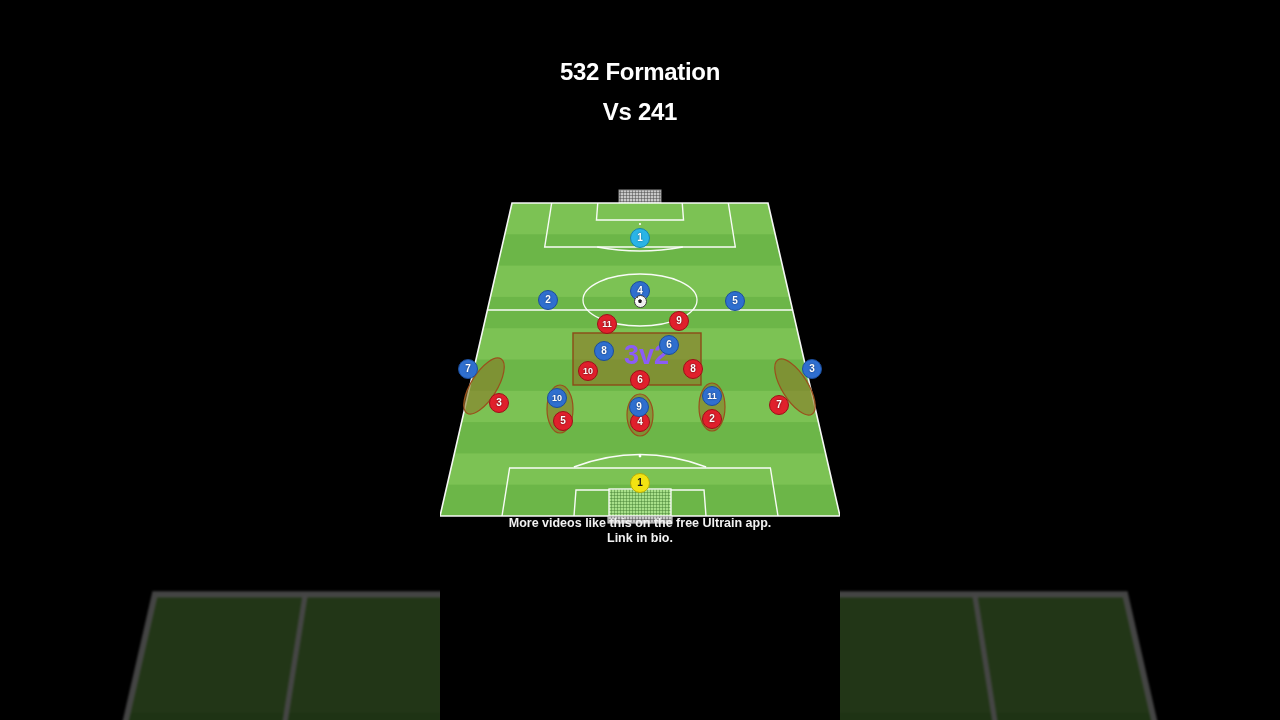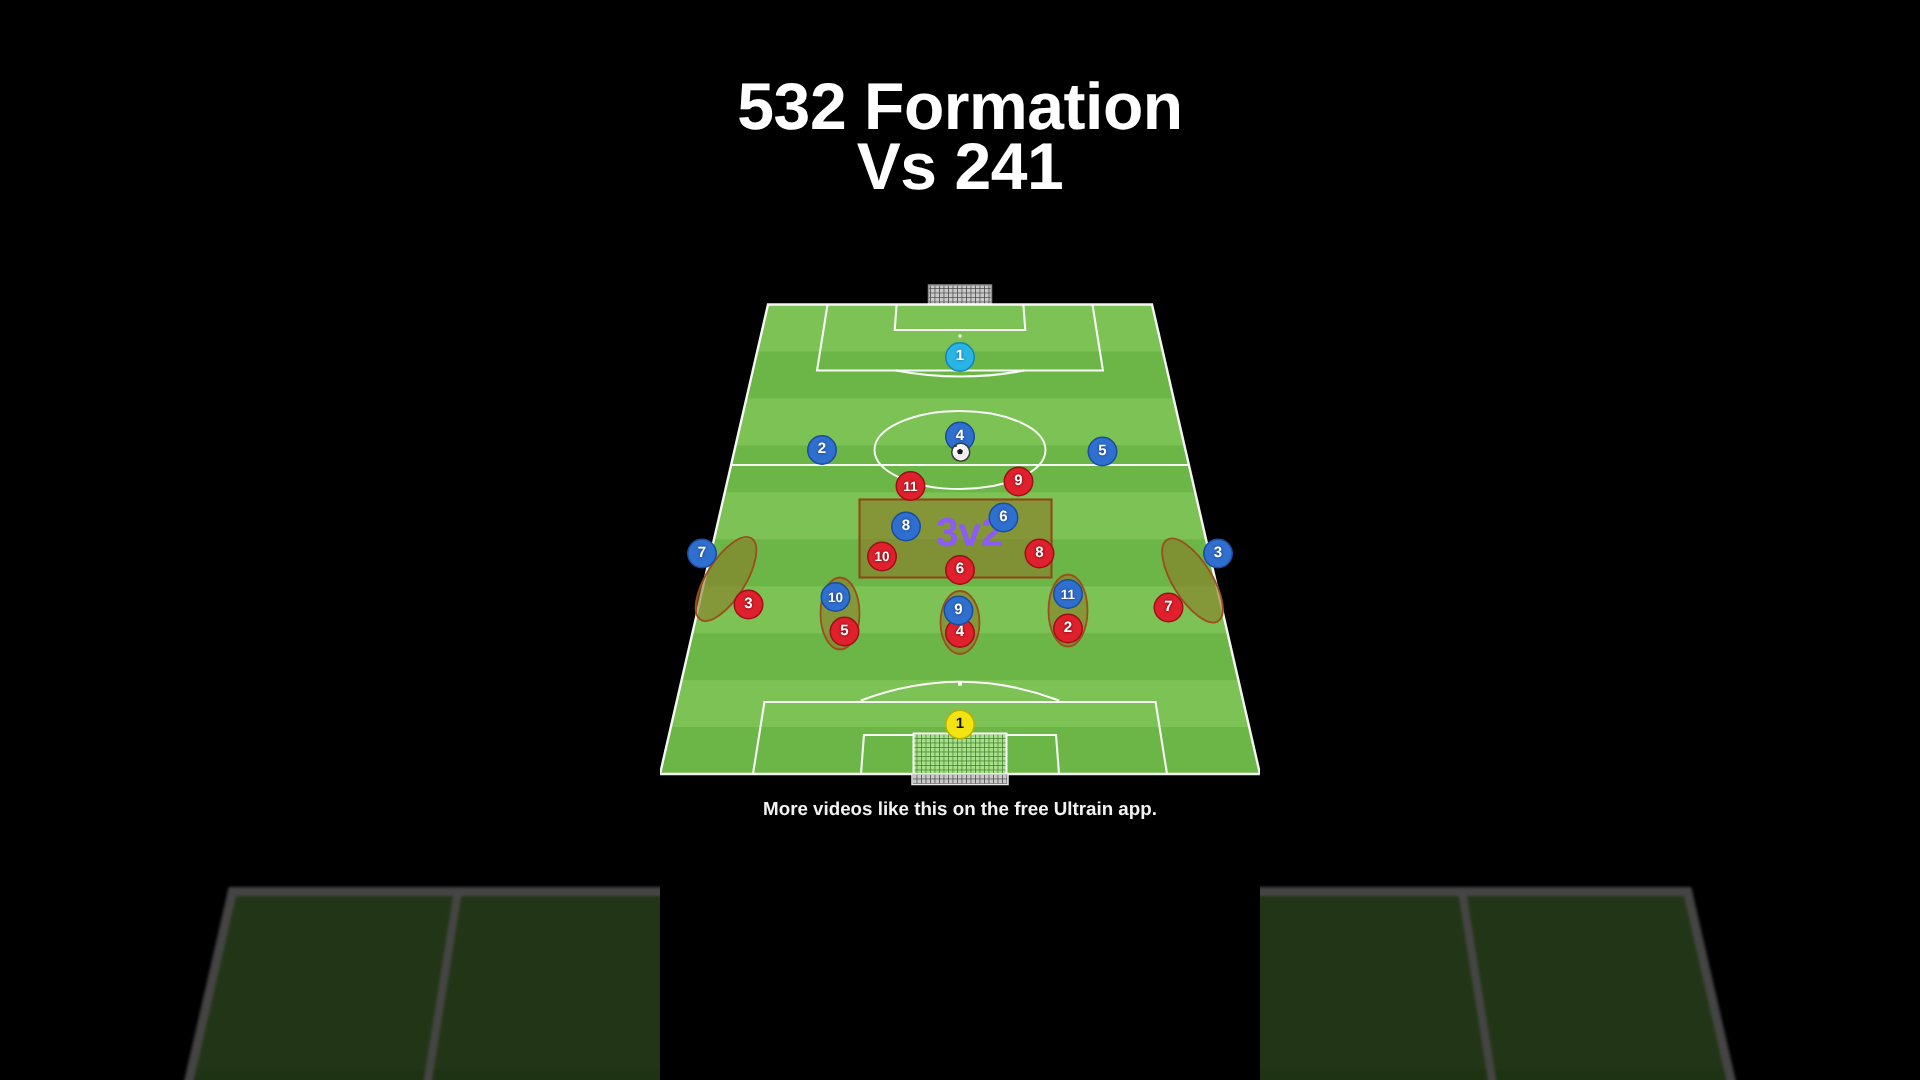--- a/index.html
+++ b/index.html
@@ -24,27 +24,27 @@
     content:"";position:absolute;inset:0;background:rgba(0,0,0,0.30);
   }
   
   #video{
     position:absolute;left:440px;top:0;width:400px;height:720px;
     background:#000;z-index:5;overflow:hidden;
   }
   
   .title{
     position:absolute;left:0;top:52px;width:400px;text-align:center;
-    color:#fff;font-size:44px;font-weight:bold;line-height:40px;
+    color:#fff;font-size:24px;font-weight:bold;line-height:40px;
     letter-spacing:-0.3px;
   }
   .title .ln{display:block;}
   
   .caption{
-    position:absolute;left:0;top:532px;width:400px;text-align:center;
+    position:absolute;left:0;top:516px;width:400px;text-align:center;
     color:#f2f2f2;font-size:12.5px;font-weight:bold;line-height:14.5px;
   }
   .caption .ln{display:block;}
   
   .scene{position:absolute;left:0;top:0;width:400px;height:720px;}
   .pitch-svg{position:absolute;left:0px;top:0px;}
   
   .tok{
     position:absolute;border-radius:50%;
     display:flex;align-items:center;justify-content:center;
@@ -233,15 +233,16 @@
       <div class="tok blue" style="width: 20px; height: 20px; left: 262px; top: 386px; font-size: 9px;">11</div>
       <div class="ball" style="left: 194px; top: 295px;">
         <i class="p1"></i>
         <i class="p2"></i>
         <i class="p3"></i>
       </div>
     </div>
 
   <div class="caption">
     <span class="ln">More videos like this on the free Ultrain app.</span>
+    <span class="ln">Link in bio.</span>
   </div>
 
 </div>
 
 </body></html>

